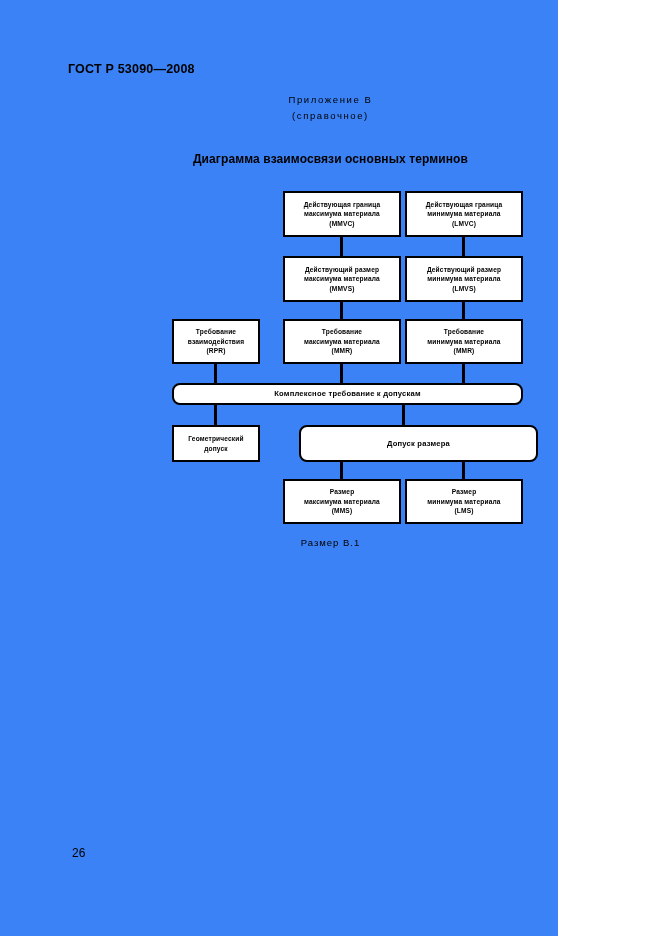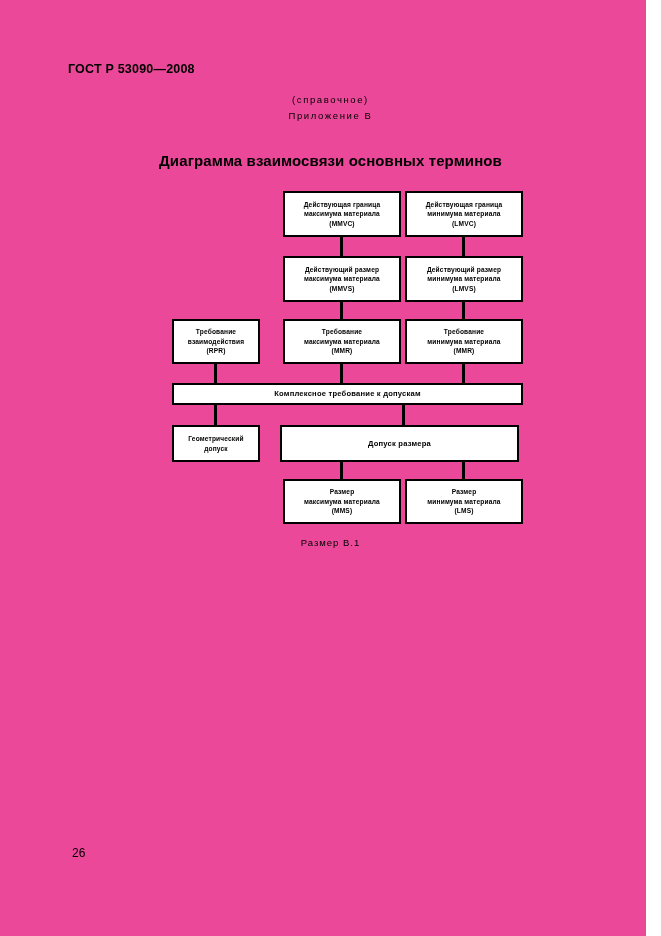--- a/index.html
+++ b/index.html
@@ -6,24 +6,25 @@
     margin: 0;
     padding: 0;
     background: #ffffff;
   }
   body {
     font-family: "Liberation Sans", sans-serif;
     color: #000000;
   }
   .page {
     position: relative;
-    width: 646px;
+    width: 522px;
     height: 936px;
-    background: #ec4899;
+    background: #3b82f6;
     overflow: hidden;
+    padding-left: 36px;
   }
 
   .std-header {
     position: absolute;
     left: 68px;
     top: 62px;
     font-size: 12.5px;
     font-weight: bold;
     letter-spacing: 0.2px;
     white-space: nowrap;
@@ -40,21 +41,21 @@
     line-height: 16px;
   }
   .annex div { white-space: nowrap; }
 
   .fig-title {
     position: absolute;
     left: 0;
     top: 152px;
     width: 661px;
     text-align: center;
-    font-size: 15px;
+    font-size: 12px;
     font-weight: bold;
     letter-spacing: 0.1px;
   }
 
   .fig-caption {
     position: absolute;
     left: 0;
     top: 537px;
     width: 661px;
     text-align: center;
@@ -88,37 +89,37 @@
     justify-content: center;
     text-align: center;
     font-size: 6.6px;
     font-weight: bold;
     line-height: 9.5px;
     letter-spacing: 0.15px;
     padding: 1px 2px;
   }
   .node .lines { width: 100%; }
   .node .l { display: block; white-space: nowrap; }
-  .node.wide { font-size: 7.6px; letter-spacing: 0.2px; }
+  .node.wide { font-size: 7.6px; letter-spacing: 0.2px; border-radius: 8px; }
 
   .conn {
     position: absolute;
     background: #000000;
   }
 </style>
 </head>
 <body>
 
 <div class="page">
 
   <div class="std-header">ГОСТ Р 53090—2008</div>
 
   <div class="annex">
+    <div>Приложение В</div>
     <div>(справочное)</div>
-    <div>Приложение В</div>
   </div>
 
   <div class="fig-title">Диаграмма взаимосвязи основных терминов</div>
 
   <div class="diagram">
 
     <div class="node" style="left:283px; top:191px; width:118px; height:46px;">
       <span class="lines">
         <span class="l">Действующая граница</span>
         <span class="l">максимума материала</span>
@@ -193,21 +194,21 @@
     <div class="conn" style="left:214px; top:405px; width:3px; height:20px;"></div>
     <div class="conn" style="left:402px; top:405px; width:3px; height:20px;"></div>
 
     <div class="node" style="left:172px; top:425px; width:88px; height:37px;">
       <span class="lines">
         <span class="l">Геометрический</span>
         <span class="l">допуск</span>
       </span>
     </div>
 
-    <div class="node wide" style="left:280px; top:425px; width:239px; height:37px;">
+    <div class="node wide" style="left:299px; top:425px; width:239px; height:37px;">
       <span class="lines">
         <span class="l">Допуск размера</span>
       </span>
     </div>
 
     <div class="conn" style="left:340px; top:462px; width:3px; height:17px;"></div>
     <div class="conn" style="left:462px; top:462px; width:3px; height:17px;"></div>
 
     <div class="node" style="left:283px; top:479px; width:118px; height:45px;">
       <span class="lines">

